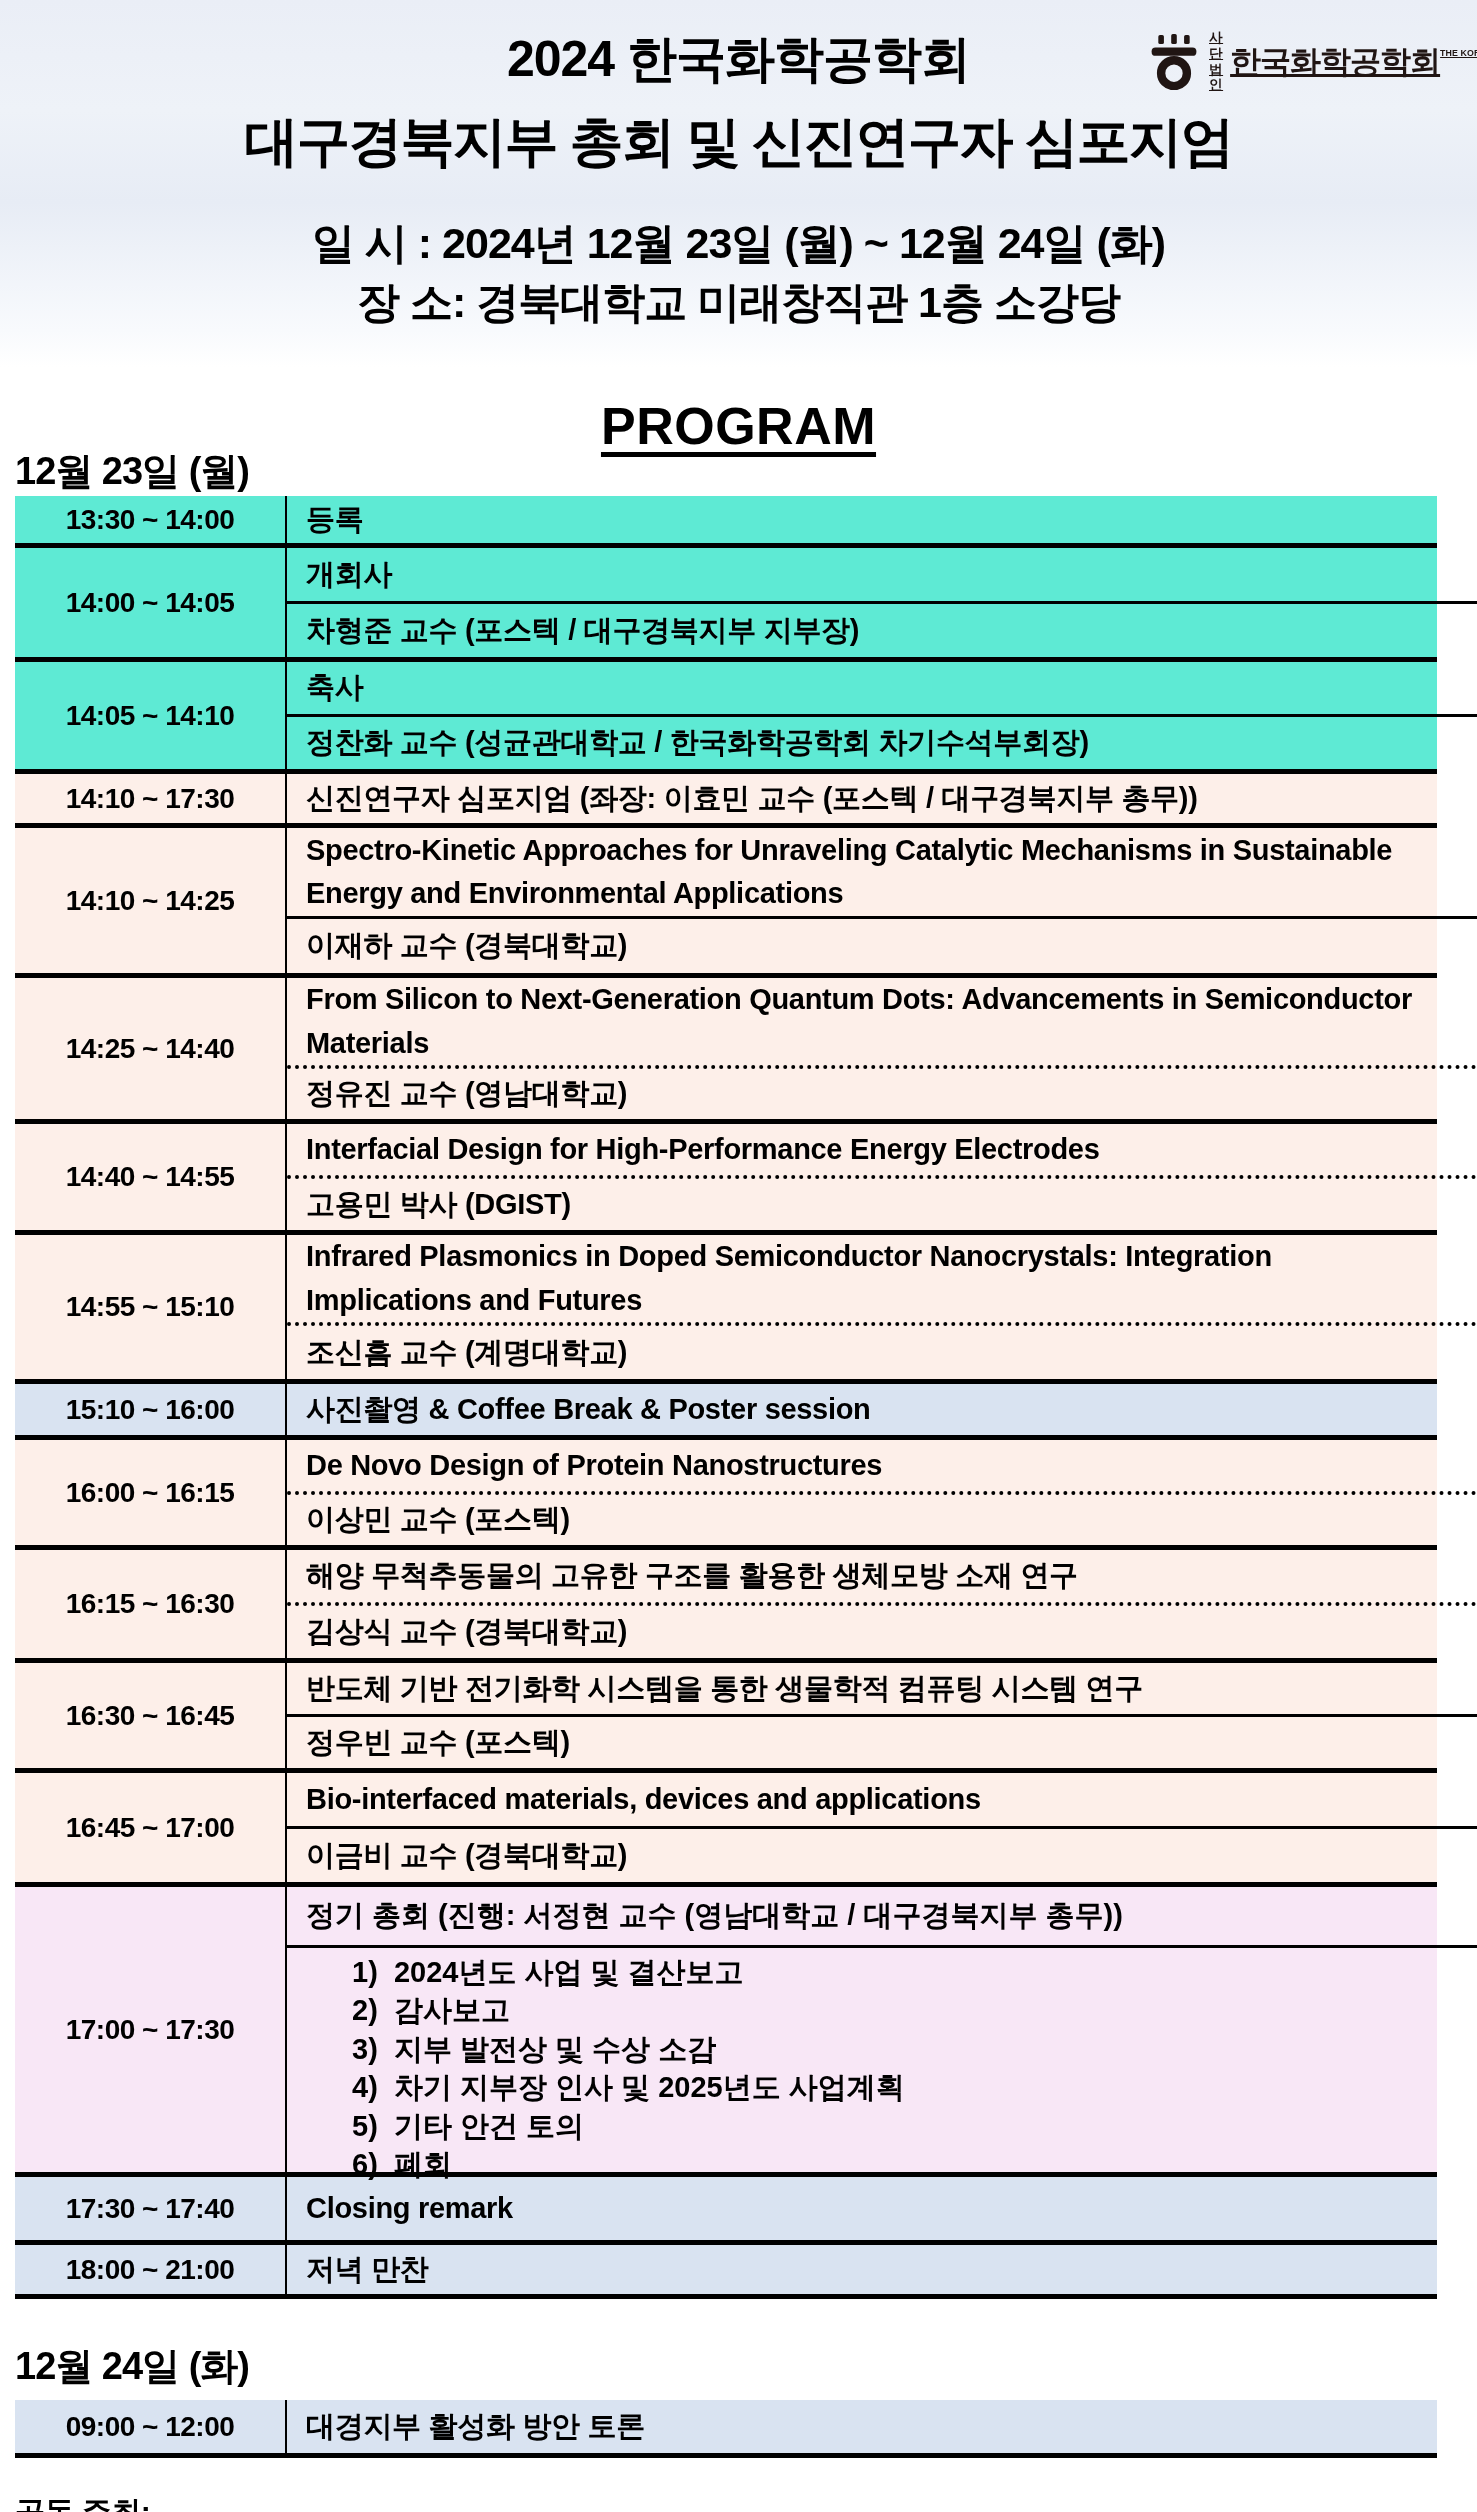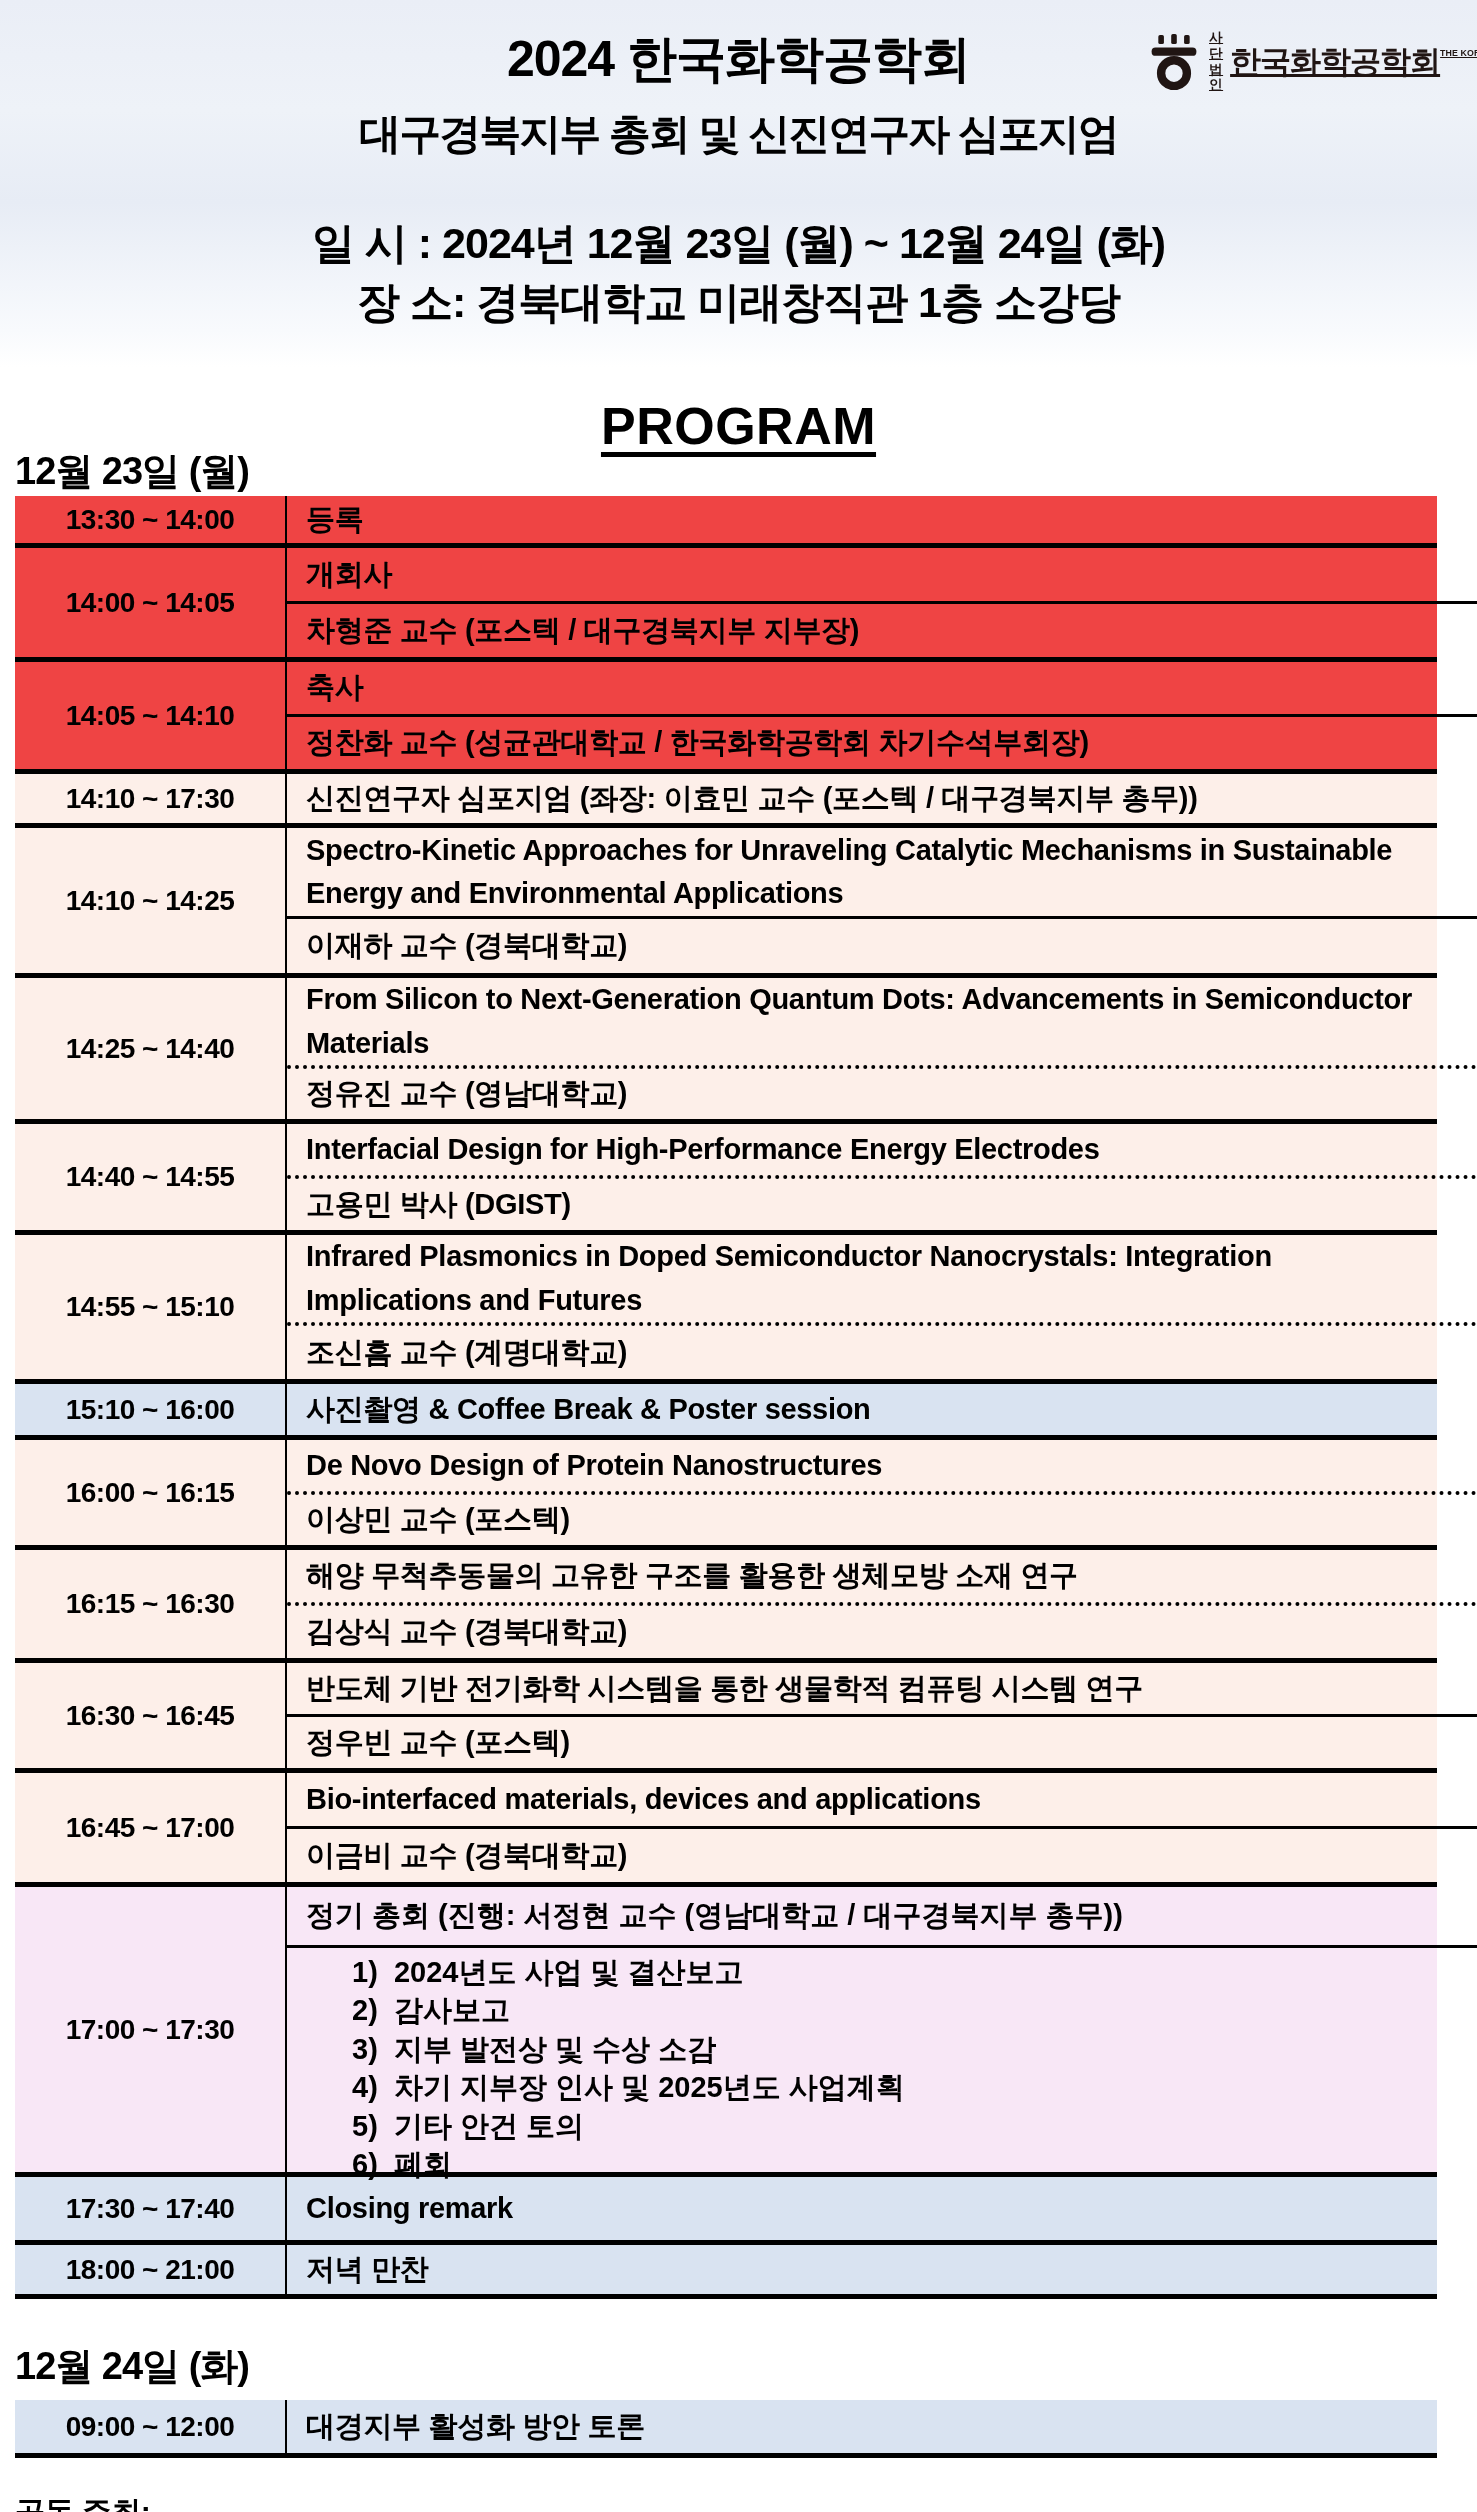--- a/index.html
+++ b/index.html
@@ -5,21 +5,21 @@
   html,body{margin:0;padding:0;}
   body{background:#fff;font-family:"Liberation Sans","DejaVu Sans",sans-serif;color:#000;}
   #page{position:relative;width:1477px;height:2626px;background:#ffffff;overflow:hidden;}
 
   
   .header-bg{position:absolute;left:0;top:0;width:100%;height:367px;
     background:linear-gradient(180deg,#eaeef6 0%,#eef2f8 30%,#e7ecf5 55%,#f8fafd 90%,#ffffff 100%);}
 
   .center-line{position:absolute;left:0;width:100%;text-align:center;font-weight:800;}
   .title1{top:26px;font-size:50px;letter-spacing:-1px;}
-  .title2{top:106px;font-size:42px;letter-spacing:-2px;}
+  .title2{top:106px;font-size:54px;letter-spacing:-2px;}
   .dateline{top:215px;font-size:43px;letter-spacing:-1px;}
   .venueline{top:274px;font-size:43px;letter-spacing:-1px;}
   .program{top:373px;font-size:52px;letter-spacing:0.5px;text-decoration:underline;
     text-decoration-thickness:4.5px;text-underline-offset:8px;margin-top:23px;}
 
   
   .logo{position:absolute;top:29px;right:14px;width:317px;height:65px;display:flex;align-items:center;gap:7px;color:#201513;text-decoration:underline;}
   .logo-mark{flex:0 0 56px;height:56px;}
   .logo-small{display:flex;flex-direction:column;font-size:13.6px;font-weight:700;line-height:15.6px;letter-spacing:0.5px;}
   .logo-texts{display:flex;flex-direction:row;}
@@ -28,21 +28,21 @@
 
   .day-heading{position:absolute;left:15px;font-size:38px;font-weight:800;letter-spacing:-1px;}
   .day1-heading{top:446px;}
   .day2-heading{top:2341px;}
 
   
   .ptable{position:absolute;left:15px;width:1422px;}
   .t1{top:496px;}
   .t2{top:2400px;}
   .trow{display:flex;border-bottom:5px solid #000;box-sizing:border-box;}
-  .tone-green{background:#ef4444;justify-content:center;}
+  .tone-green{background:#5eead4;justify-content:center;}
   .tone-peach{background:#fdefe9;}
   .tone-blue{background:#d9e3f1;}
   .tone-purple{background:#f8e7f6;}
   .time{flex:0 0 270px;border-right:2.5px solid #000;display:flex;align-items:center;justify-content:center;
     font-size:28px;font-weight:700;letter-spacing:-0.5px;}
   .content{flex:1;display:flex;flex-direction:column;min-width:0;}
   .part{flex:1;display:flex;align-items:center;padding-left:19px;padding-right:8px;
     font-size:29px;font-weight:700;line-height:1.5;letter-spacing:-0.3px;}
   .part.tall{flex:1.65;}
   .subdiv{height:0;border-top:3.5px solid #000;margin-right:-40px;}

